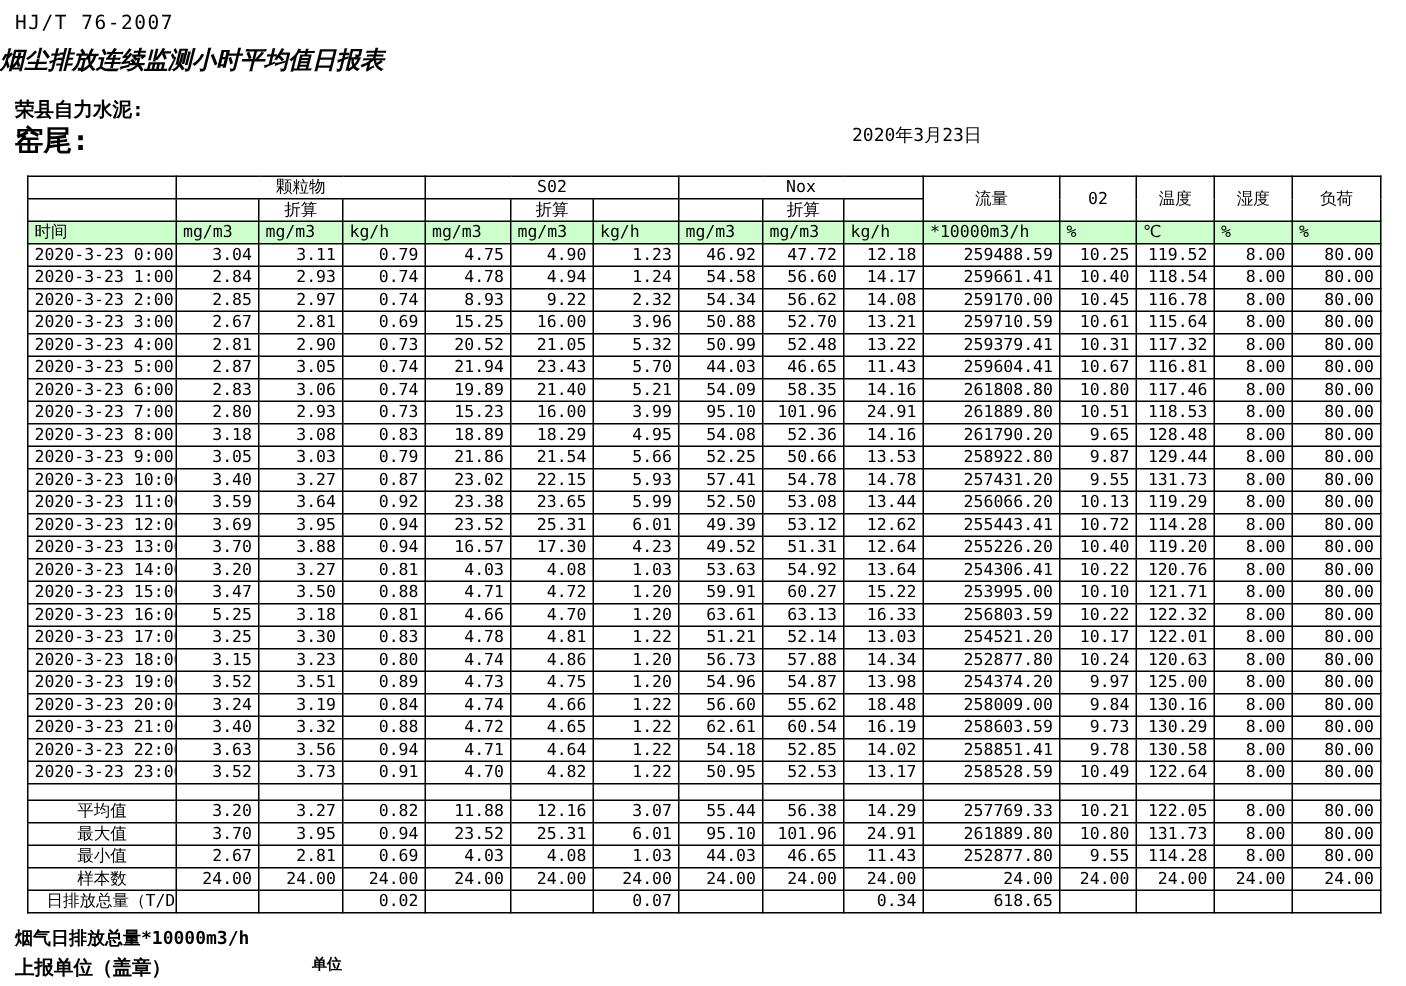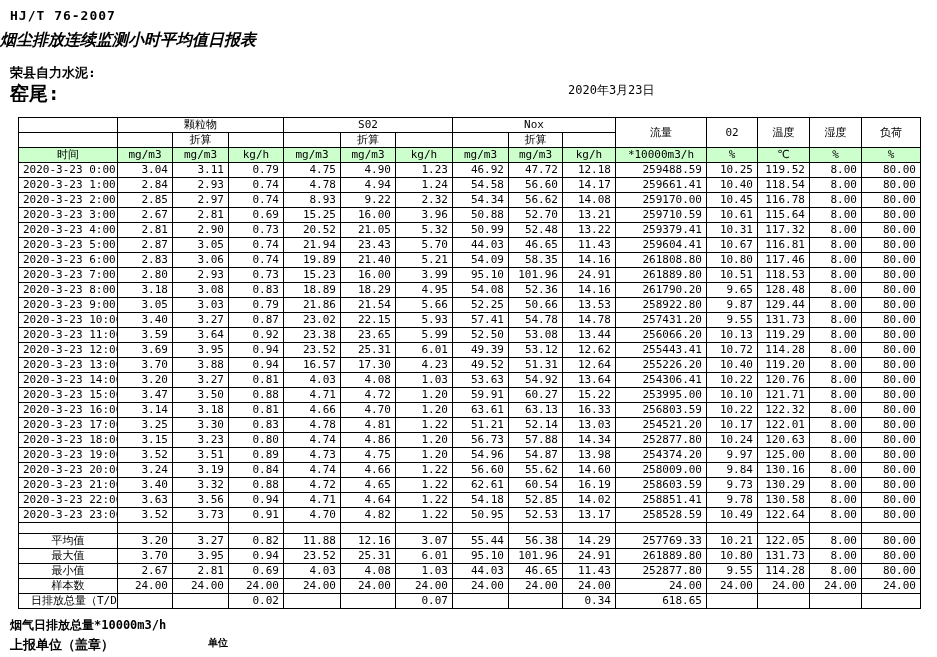--- a/index.html
+++ b/index.html
@@ -1,34 +1,34 @@
 <!DOCTYPE html>
 <html><head>
 <meta charset="utf-8">
 <style>
   html,body{margin:0;padding:0;background:#fff;}
   body{
     width:937px;height:657px;position:relative;overflow:hidden;
     font-family:"DejaVu Sans Mono","DejaVu Sans",sans-serif;color:#000;
   }
-  .std-no{position:absolute;left:10px;top:8px;font-size:13px;font-weight:bold;letter-spacing:1px;}
+  .std-no{position:absolute;left:10px;top:8px;font-size:13px;font-weight:normal;letter-spacing:1px;}
   .title{position:absolute;left:0;top:30px;width:660px;text-align:left;font-size:16px;font-weight:bold;font-style:italic;}
   .company{position:absolute;left:10px;top:64px;font-size:13px;font-weight:bold;}
   .location{position:absolute;left:10px;top:81px;font-size:19px;font-weight:bold;}
   .date{position:absolute;left:568px;top:82px;font-size:12px;}
   table{
     position:absolute;left:18px;top:117px;width:902px;
     border-collapse:collapse;table-layout:fixed;
   }
   td{
     border:1px solid #000;font-size:11px;height:14px;line-height:14px;
     padding:0 4px;white-space:nowrap;overflow:hidden;text-align:right;
   }
   td.c{text-align:center;padding:0 1px;}
-  td.green{background:#ccffcc;text-align:center;}
+  td.green{background:#ccffcc;text-align:left;}
   tr.blank td{height:10px;line-height:10px;}
   td.sum-label{text-align:center;}
   td.sum-label-left{text-align:left;padding-left:12px;}
   .footer-note{position:absolute;left:10px;top:617px;font-size:12px;font-weight:bold;}
   .footer-report{position:absolute;left:10px;top:636px;font-size:13px;font-weight:bold;}
   .footer-unit{position:absolute;left:208px;top:636px;font-size:10px;font-weight:bold;}
 </style>
 </head>
 <body>
 
@@ -366,21 +366,21 @@
         <td>60.27</td>
         <td>15.22</td>
         <td>253995.00</td>
         <td>10.10</td>
         <td>121.71</td>
         <td>8.00</td>
         <td>80.00</td>
       </tr>
       <tr>
         <td class="sum-label">2020-3-23 16:00</td>
-        <td>3.14</td>
+        <td>5.25</td>
         <td>3.18</td>
         <td>0.81</td>
         <td>4.66</td>
         <td>4.70</td>
         <td>1.20</td>
         <td>63.61</td>
         <td>63.13</td>
         <td>16.33</td>
         <td>256803.59</td>
         <td>10.22</td>
@@ -442,21 +442,21 @@
       <tr>
         <td class="sum-label">2020-3-23 20:00</td>
         <td>3.24</td>
         <td>3.19</td>
         <td>0.84</td>
         <td>4.74</td>
         <td>4.66</td>
         <td>1.22</td>
         <td>56.60</td>
         <td>55.62</td>
-        <td>14.60</td>
+        <td>18.48</td>
         <td>258009.00</td>
         <td>9.84</td>
         <td>130.16</td>
         <td>8.00</td>
         <td>80.00</td>
       </tr>
       <tr>
         <td class="sum-label">2020-3-23 21:00</td>
         <td>3.40</td>
         <td>3.32</td>

